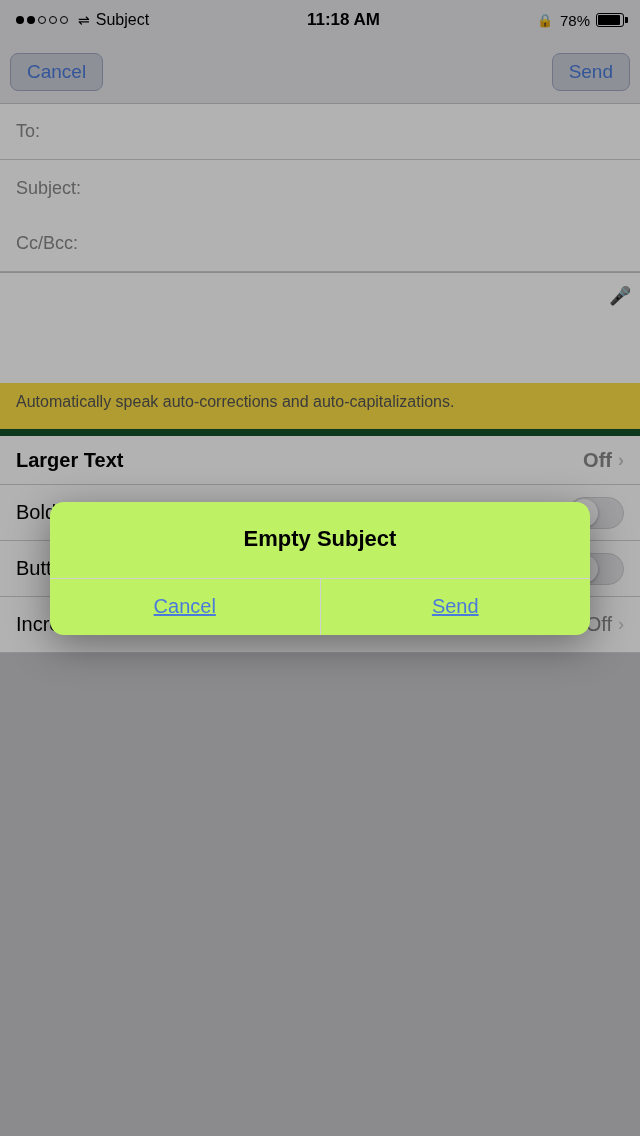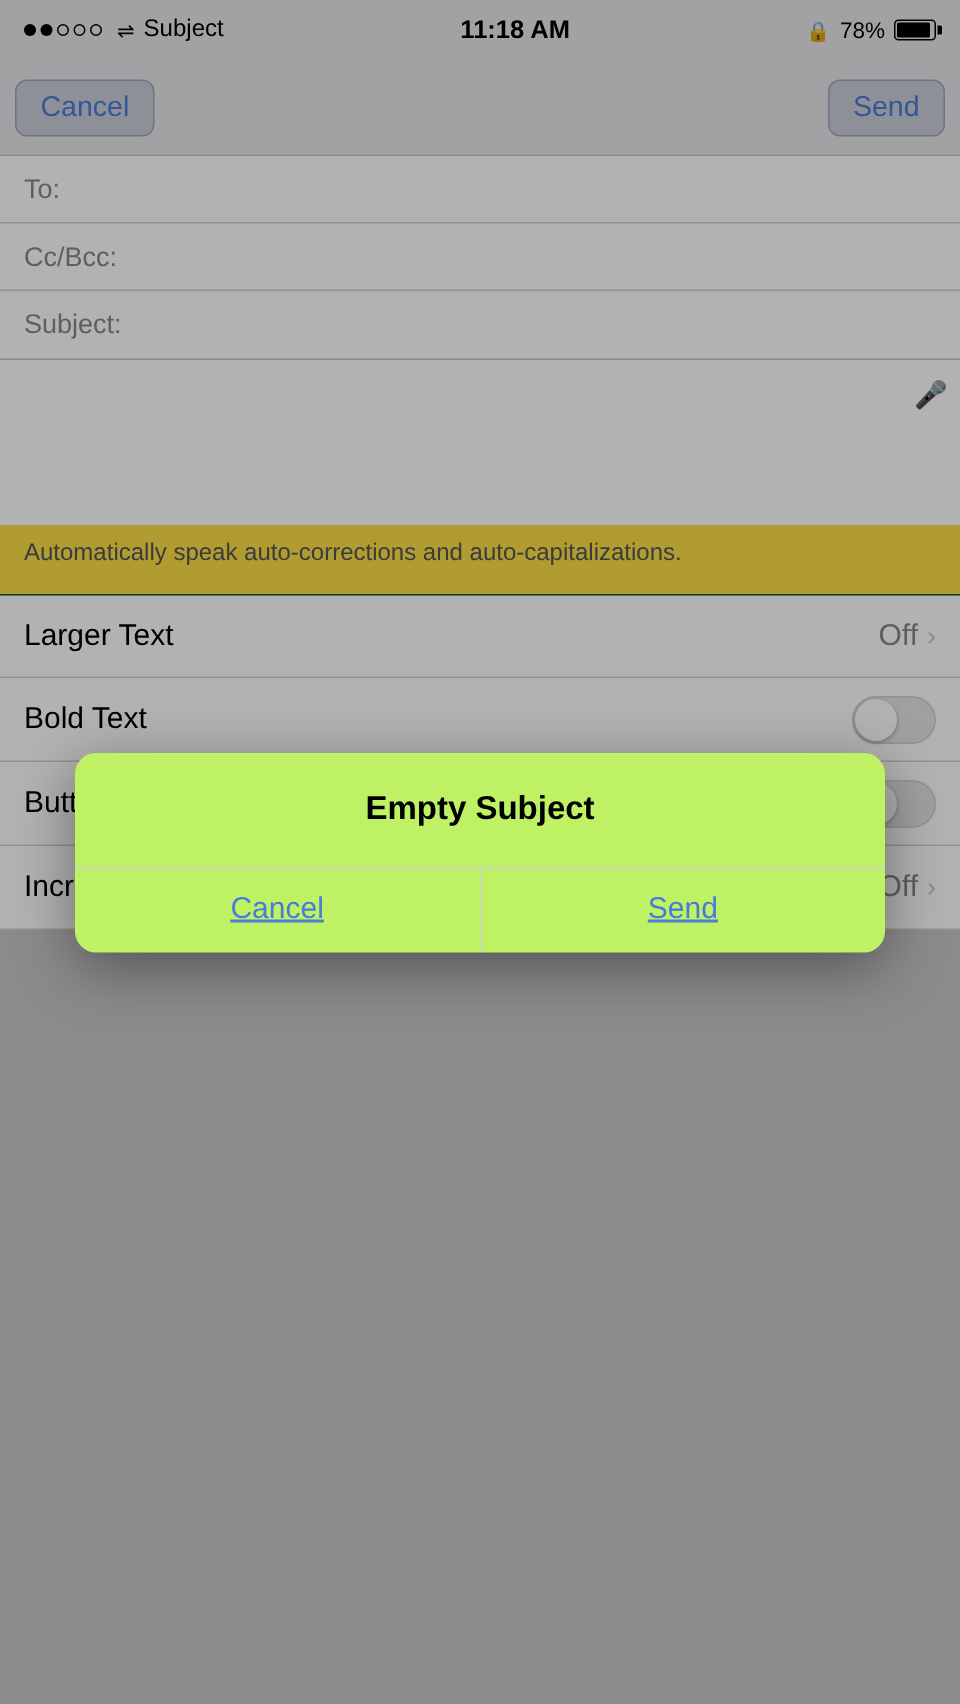--- a/index.html
+++ b/index.html
@@ -125,21 +125,21 @@
 
     
     .compose-area {
       background: #fff;
       border-bottom: 1px solid #c8c8c8;
     }
     .compose-field {
       display: flex;
       align-items: center;
       padding: 0 16px;
-      height: 45px;
+      height: 56px;
       border-bottom: 1px solid #d0d0d0;
     }
     .compose-label {
       color: #888;
       font-size: 18px;
       min-width: 80px;
     }
     .body-text-area {
       background: #fff;
       min-height: 120px;
@@ -164,21 +164,22 @@
     .settings-row {
       background: #fff;
       border-bottom: 1px solid #d0d0d0;
       display: flex;
       align-items: center;
       justify-content: space-between;
       padding: 0 16px;
       height: 56px;
     }
     .settings-row:first-child {
-      border-top: 1px solid #14532d;
+      border-top: 7px solid #14532d;
+      font-weight: bold;
     }
     .settings-label {
       font-size: 20px;
       color: #000;
     }
     .settings-value {
       display: flex;
       align-items: center;
       gap: 6px;
       color: #888;
@@ -309,25 +310,25 @@
 
 <div class="nav-bar">
   <button class="nav-button">Cancel</button>
   <button class="nav-button">Send</button>
 </div>
 
 <div class="compose-area">
   <div class="compose-field">
     <span class="compose-label">To:</span>
   </div>
+  <div class="compose-field" style="border-bottom:none;">
+    <span class="compose-label">Subject:</span>
+  </div>
   <div class="compose-field">
     <span class="compose-label">Cc/Bcc:</span>
-  </div>
-  <div class="compose-field" style="border-bottom:none;">
-    <span class="compose-label">Subject:</span>
   </div>
 </div>
 
 <div class="body-text-area" style="min-height:110px; background:#fff;">
   <span class="mic-icon-right">🎤</span>
 </div>
 
 <div class="description-row">
   <span>Automatically speak auto-corrections and auto-capitalizations.</span>
 </div>

